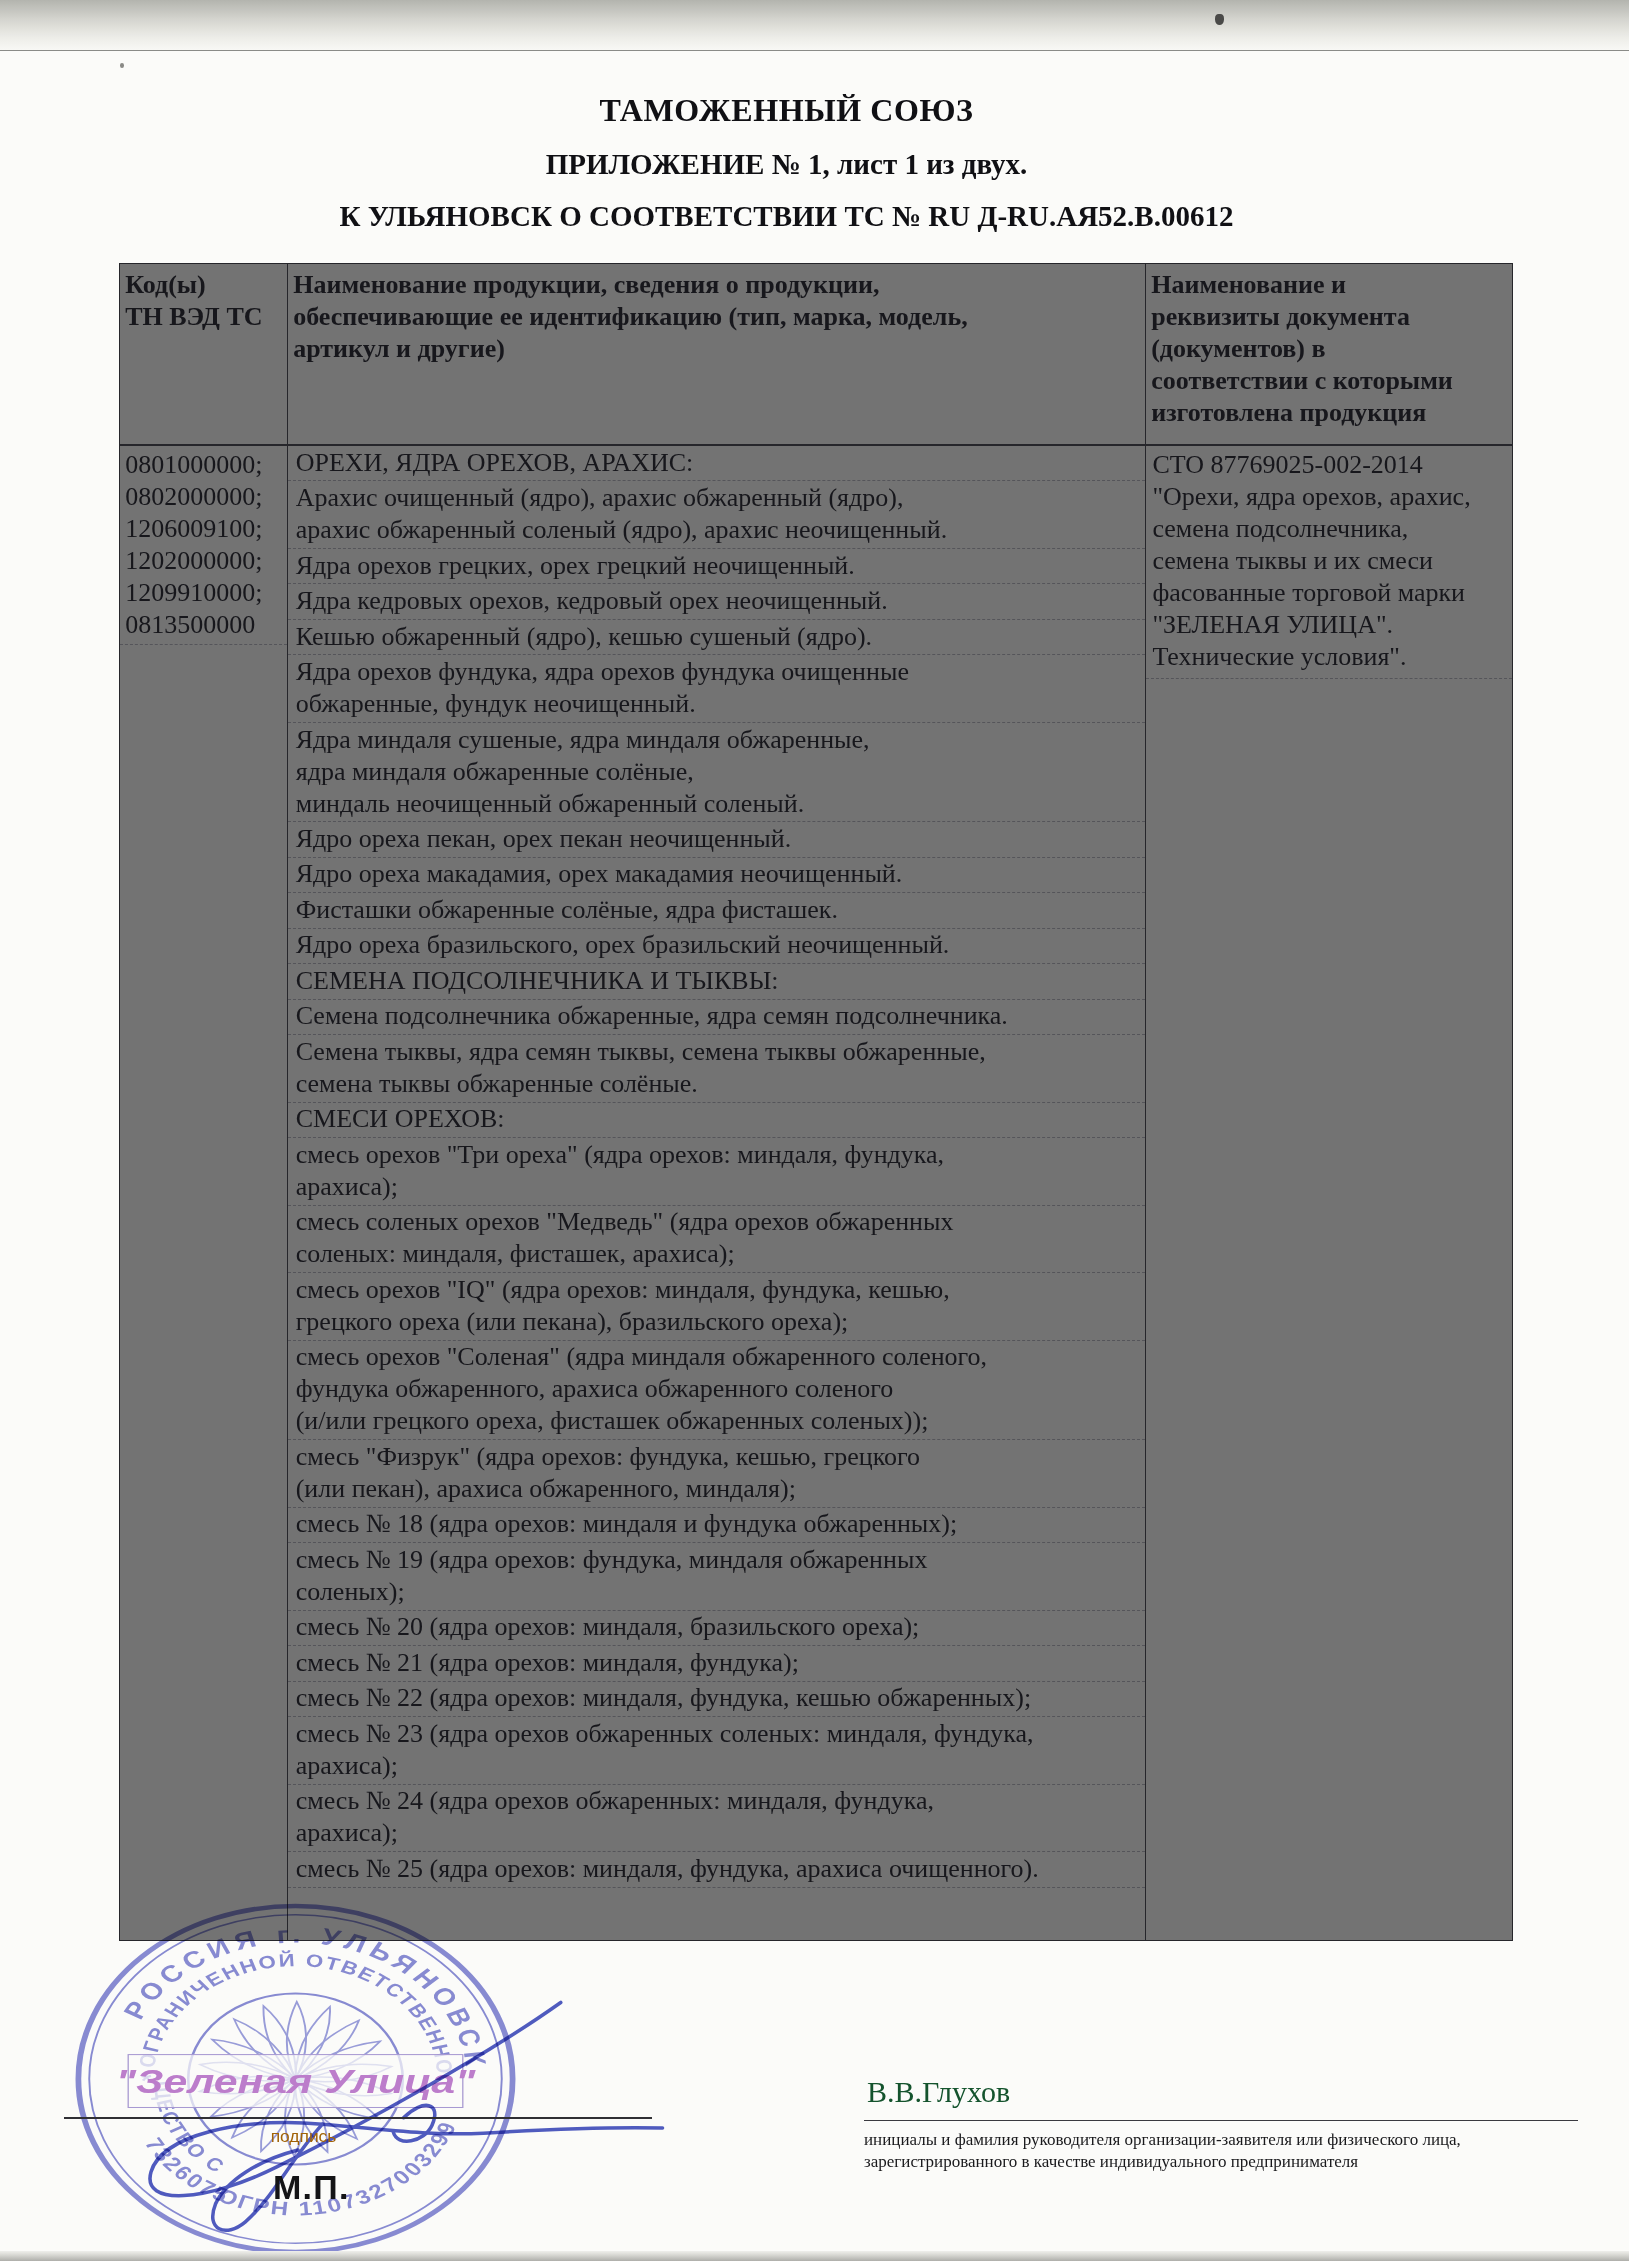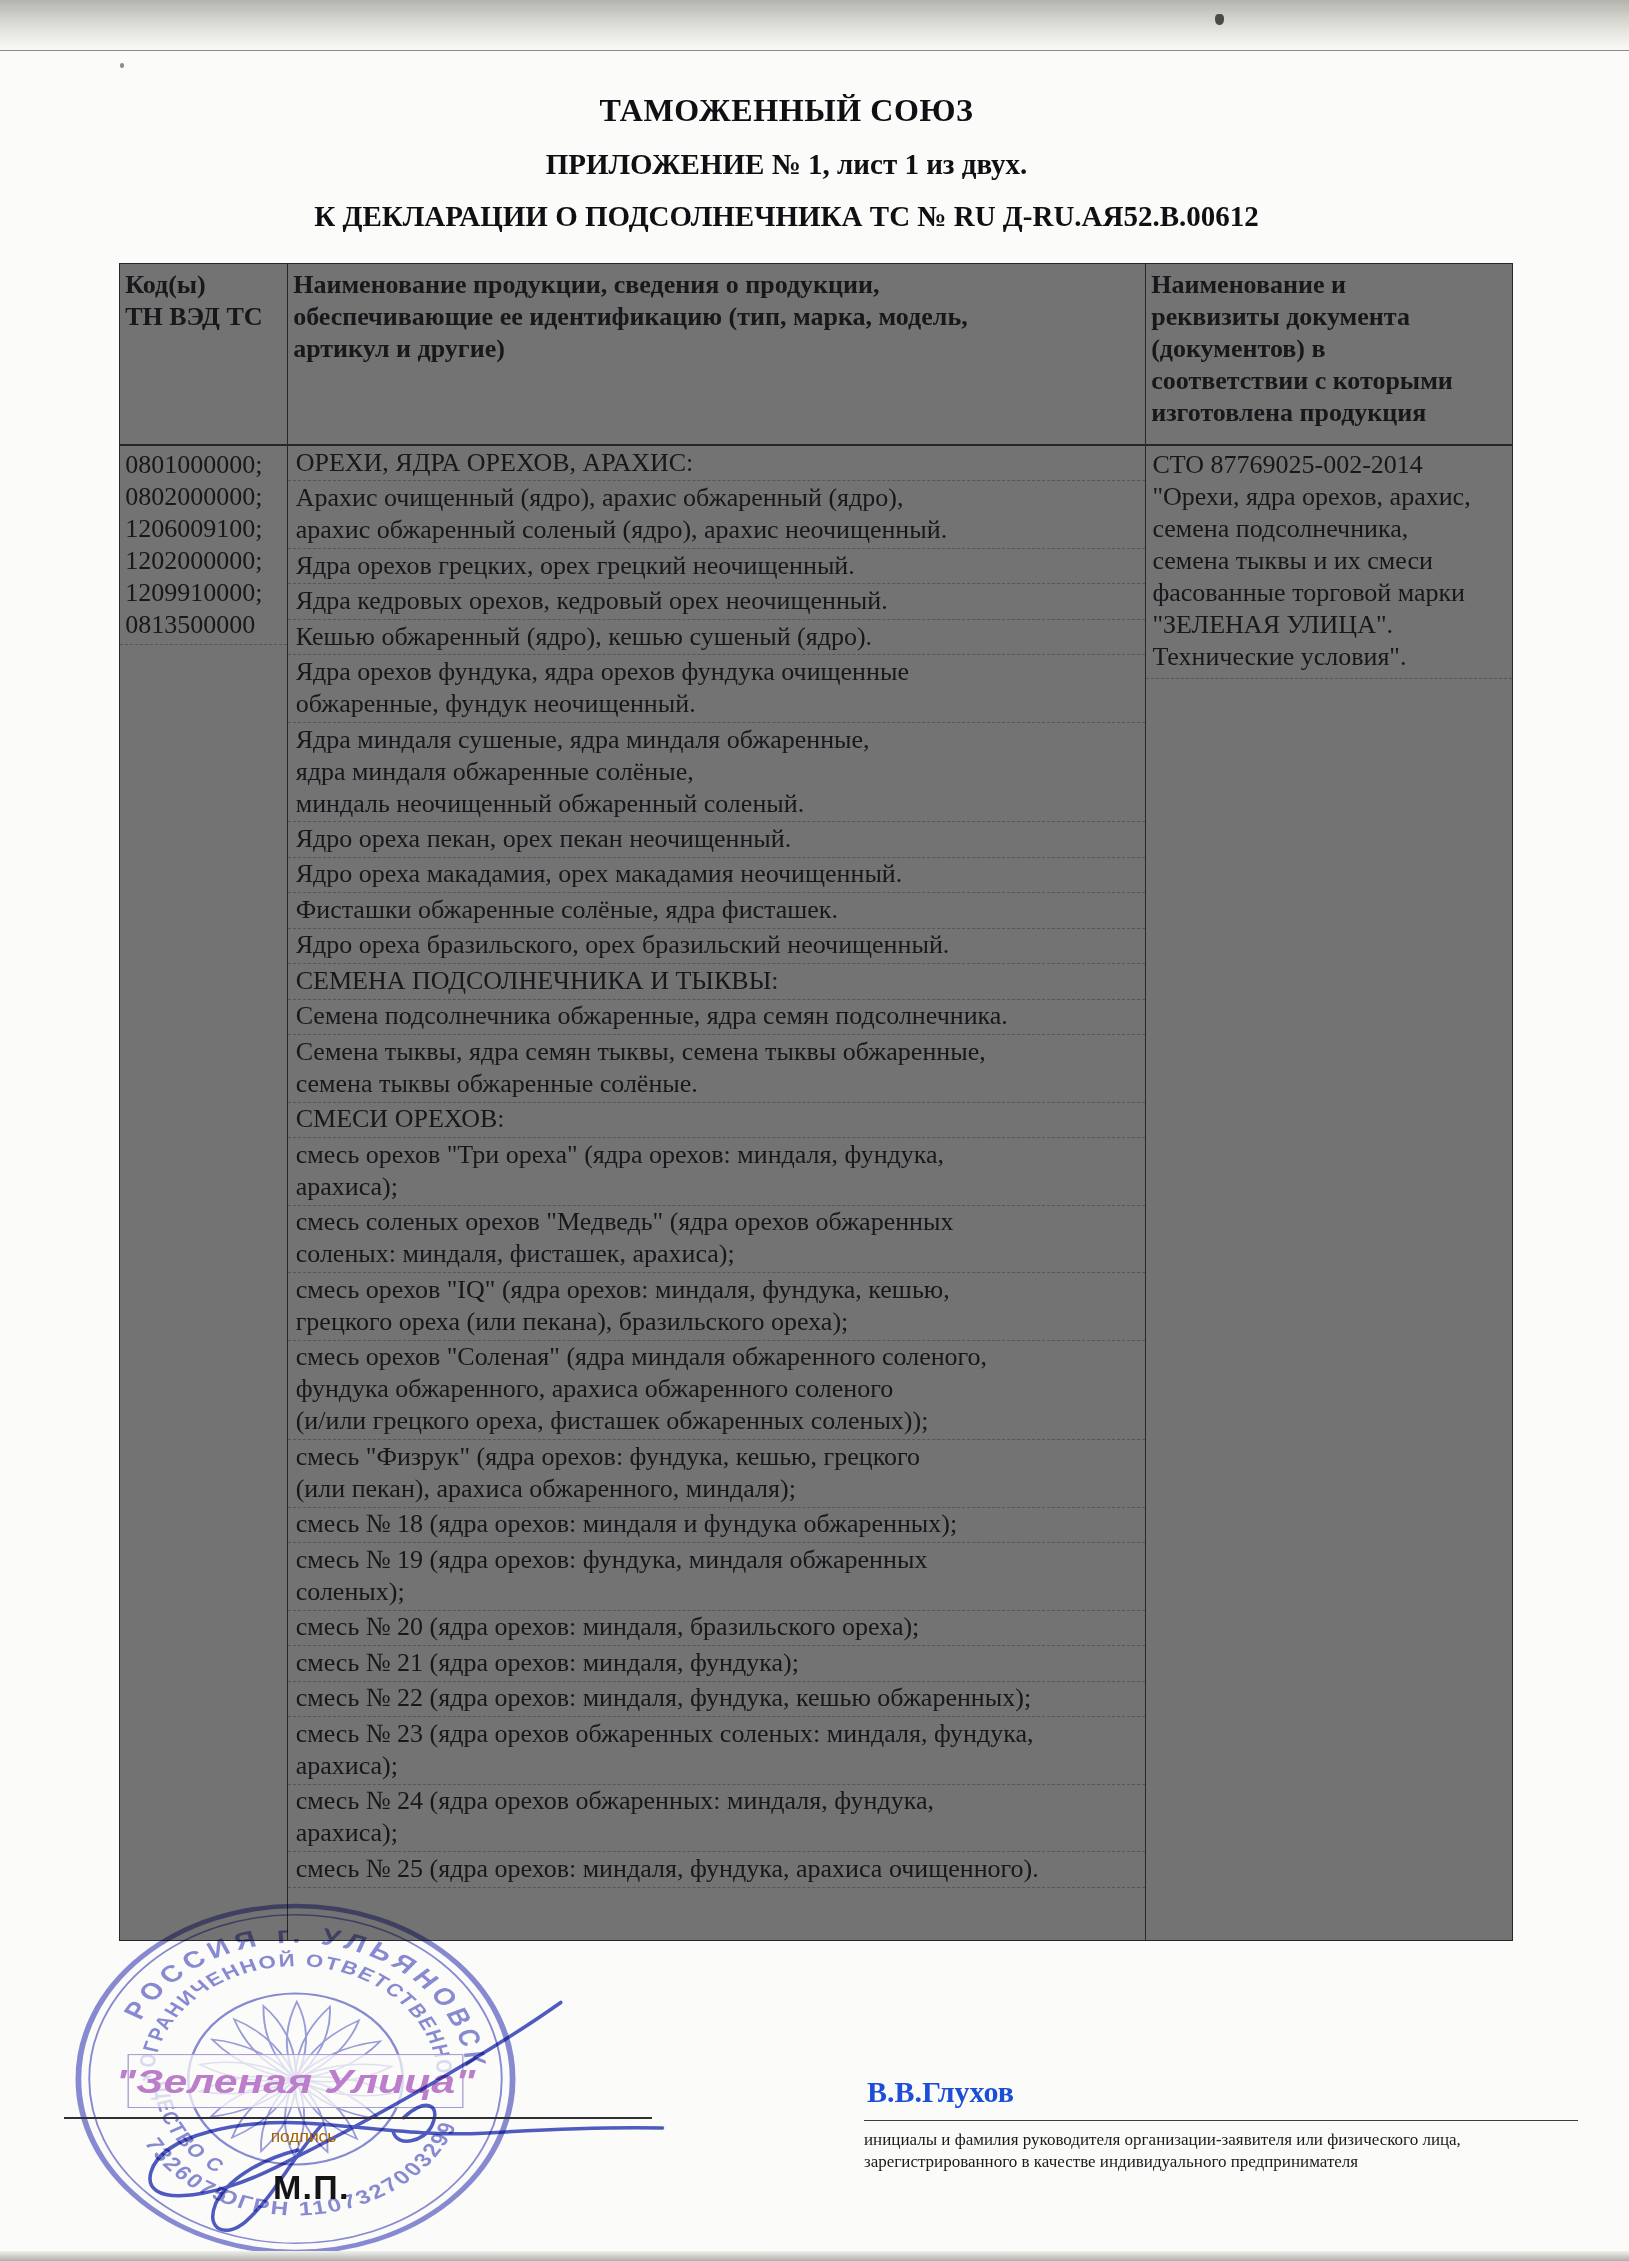--- a/index.html
+++ b/index.html
@@ -41,42 +41,42 @@
   .codes-block { white-space:pre-line; padding:3.2px 0 2.6px 5.2px; border-bottom:1.3px dashed #55555a; }
   .item { white-space:pre-line; padding:0.6px 6.4px 1.9px 7.7px; border-bottom:1.3px dashed #55555a; }
   .doc-block { white-space:pre-line; padding:3.2px 5.2px 5.2px 6.4px; border-bottom:1.3px dashed #55555a; }
 
   
   .sig-line { position:absolute; left:64px; top:2117px; width:588px; height:1.9px; background:#303035; }
   .sig-caption { position:absolute; left:226px; top:2126px; width:155px; text-align:center;
     font-family:"Liberation Sans",sans-serif; font-size:17.4px; color:#a16207; }
   .mp { position:absolute; left:273px; top:2168px; font-family:"Liberation Sans",sans-serif;
     font-size:34px; font-weight:bold; letter-spacing:1.3px; color:#141416; }
-  .head-name { position:absolute; left:867px; top:2075px; font-size:30px; color:#1d4ed8;font-weight:bold; }
+  .head-name { position:absolute; left:867px; top:2075px; font-size:30px; color:#14532d; }
   .head-line { position:absolute; left:864px; top:2120px; width:714px; height:1.3px; background:#3a3a40; }
   .head-note { position:absolute; left:864px; top:2129px; width:700px;
     font-family:Liberation Serif, serif; font-size:17px; line-height:22px; color:#19191c; }
 
   .stamp { position:absolute; left:72px; top:1901px; mix-blend-mode:multiply; opacity:.85; }
   .stamp text { font-family:"Liberation Sans",sans-serif; }
   .signature { position:absolute; left:45px; top:1967px; mix-blend-mode:multiply; }
 </style>
 </head>
 <body>
 
 <div class="page">
 
   <div class="scan-top"></div>
   <div class="scan-dot"></div>
   <div class="scan-dot2"></div>
 
   <div class="titles">
     <div class="t1">ТАМОЖЕННЫЙ СОЮЗ</div>
     <div class="t2">ПРИЛОЖЕНИЕ № 1, лист 1 из двух.</div>
-    <div class="t3">К ДЕКЛАРАЦИИ О ПОДСОЛНЕЧНИКА ТС № RU Д-RU.АЯ52.В.00612</div>
+    <div class="t3">К УЛЬЯНОВСК О СООТВЕТСТВИИ ТС № RU Д-RU.АЯ52.В.00612</div>
   </div>
 
   <div class="doc-table">
     <div class="cell ch cb-r">Код(ы)
 ТН ВЭД ТС</div>
     <div class="cell ch cb-r">Наименование продукции, сведения о продукции,
 обеспечивающие ее идентификацию (тип, марка, модель,
 артикул и другие)</div>
     <div class="cell ch">Наименование и
 реквизиты документа

